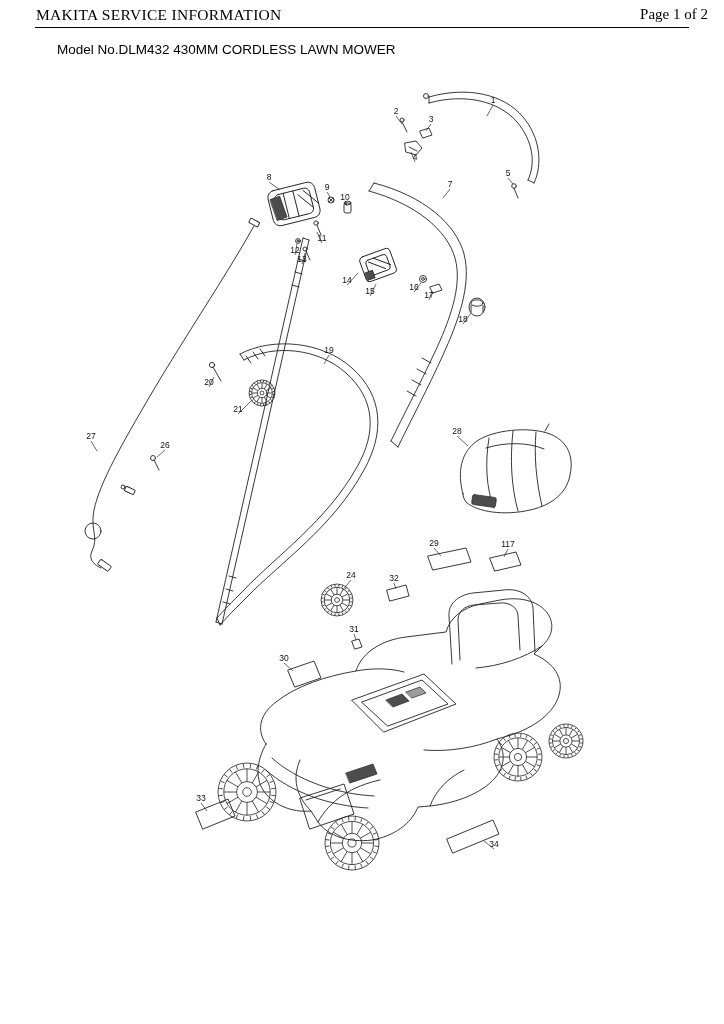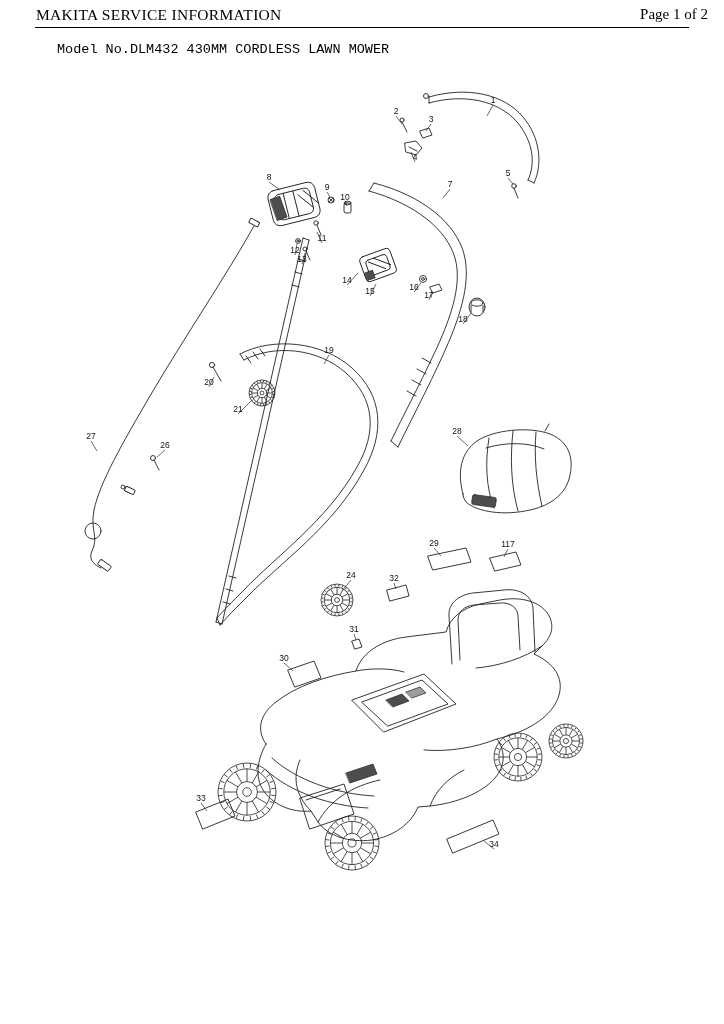--- a/index.html
+++ b/index.html
@@ -19,21 +19,21 @@
   .page-indicator {
     position:absolute; right:16px; top:6px;
     font-size:15px; color:#000; white-space:nowrap;
   }
   .header-rule {
     position:absolute; left:35px; right:35px; top:27px;
     border-top:1.3px solid #000; height:0;
   }
   .model-line {
     position:absolute; left:57px; top:42px;
-    font-family:Liberation Mono, monospace;
+    font-family:Liberation Sans, sans-serif;
     font-size:13.5px; color:#000; white-space:nowrap;
   }
   #diagram { position:absolute; left:0; top:0; }
   #art-layer {
     stroke:#222; stroke-width:0.9; fill:none;
     stroke-linecap:round; stroke-linejoin:round;
   }
   #art-layer .fill-dark { fill:#4d4d4d; stroke:#222; stroke-width:0.7; }
   #art-layer .fill-mid  { fill:#9c9c9c; stroke:#222; stroke-width:0.7; }
   #wheel-layer { stroke:#222; stroke-width:0.8; fill:none; }

